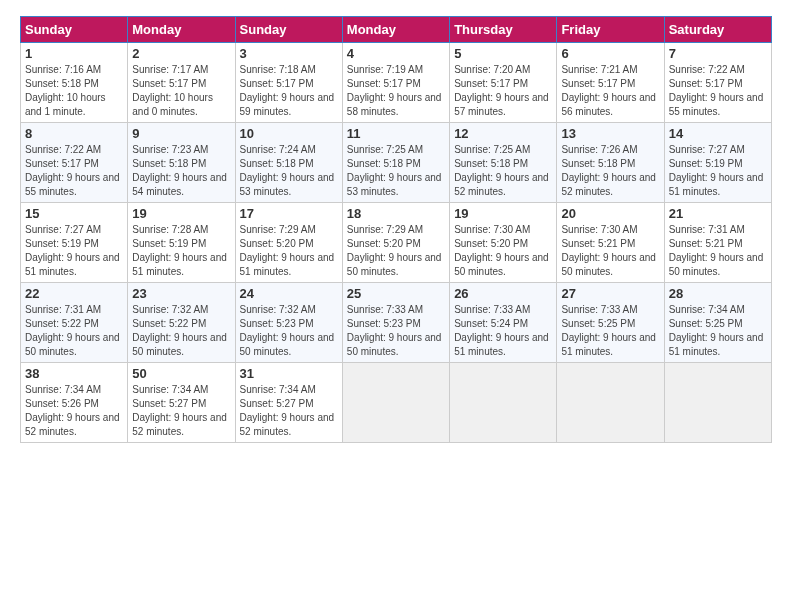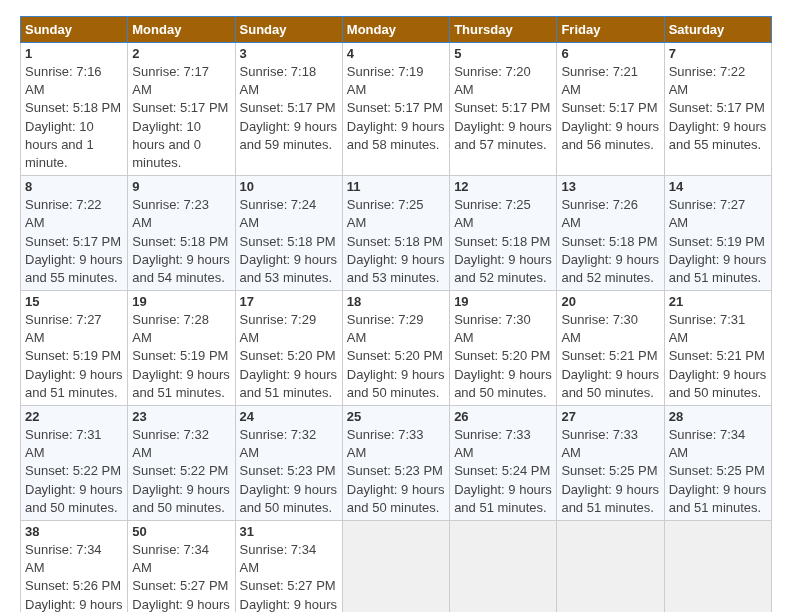--- a/index.html
+++ b/index.html
@@ -31,21 +31,21 @@
       font-size: 15px;
       color: #555;
       margin-top: 2px;
     }
     .calendar {
       width: 100%;
       border-collapse: collapse;
       font-size: 10.5px;
     }
     .calendar th {
-      background-color: #a16207;
+      background-color: #be185d;
       color: white;
       padding: 5px 4px;
       text-align: left;
       font-size: 13px;
       font-weight: bold;
       border: 1px solid #3a80c9;
     }
     .calendar td {
       border: 1px solid #ccc;
       padding: 3px 4px;
@@ -61,21 +61,21 @@
       background-color: #ffffff;
     }
     .day-number {
       font-size: 13px;
       font-weight: bold;
       color: #333;
       display: block;
       margin-bottom: 2px;
     }
     .day-info {
-      font-size: 13px;
+      font-size: 10px;
       color: #444;
       line-height: 1.4;
     }
     .empty-cell {
       background: #f0f0f0 !important;
     }
     
     .logo-wrap {
       display: flex;
       align-items: center;

